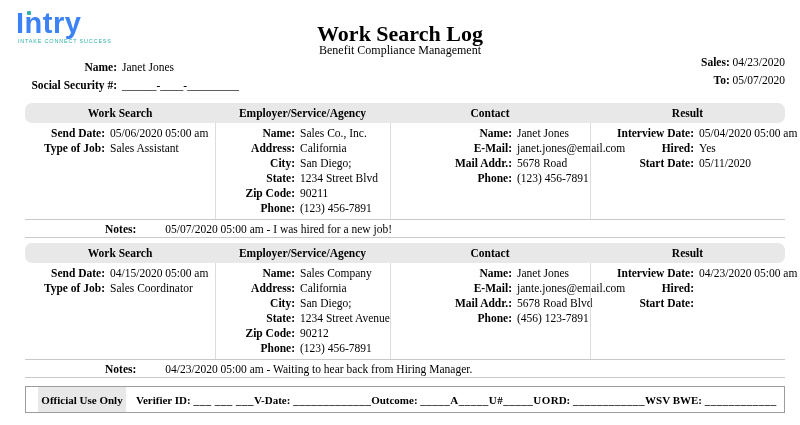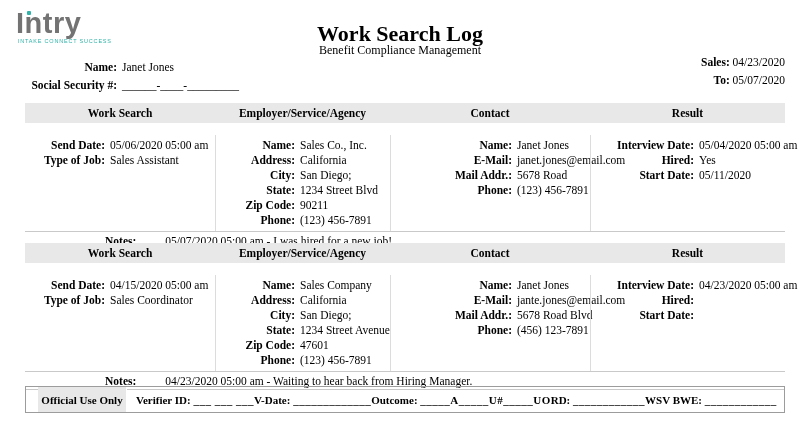--- a/index.html
+++ b/index.html
@@ -2,21 +2,21 @@
 <html><head>
 <meta charset="utf-8">
 <style>
   * { margin:0; padding:0; box-sizing:border-box; }
   html,body { width:800px; height:425px; background:#ffffff; overflow:hidden; }
   body { font-family:"Liberation Serif", serif; color:#000; position:relative; }
 
   
   .logo { position:absolute; left:16px; top:8px; width:150px; }
   .logo-text { font-family:"Liberation Sans", sans-serif; font-size:29px; font-weight:600;
-               color:#737373; letter-spacing:0.5px; line-height:30px; position:relative; }
+               color:#3b82f6; letter-spacing:0.5px; line-height:30px; position:relative; }
   .logo-dot { position:absolute; left:11px; top:3px; width:4px; height:4px;
               background:#2fb3a9; border-radius:1px; }
   .logo-tagline { font-family:"Liberation Sans", sans-serif; font-size:5.5px; color:#2fb3a9;
                   letter-spacing:0.8px; margin-top:0px; margin-left:2px; text-transform:uppercase; }
 
   
   .doc-title { position:absolute; top:21px; left:0; width:100%; text-align:center;
                font-size:22px; font-weight:bold; }
   .doc-subtitle { position:absolute; top:43px; left:0; width:100%; text-align:center;
                   font-size:12px; }
@@ -24,23 +24,23 @@
   .range b { font-weight:bold; }
   .id-block { position:absolute; top:58px; left:25px; font-size:11.5px; line-height:18px; }
   .id-line { display:flex; }
   .id-line .lbl { display:inline-block; width:92px; text-align:right; font-weight:bold; }
   .id-line .val { padding-left:5px; }
 
   
   .entry { position:absolute; left:25px; width:760px; font-size:11.5px; }
   .entry-1 { top:103px; }
   .entry-2 { top:243px; }
-  .thead, .tbody { display:grid; grid-template-columns:190px 175px 200px 195px; }
+  .thead, .tbody { display:grid; grid-template-columns:190px 175px 200px 195px;border-radius:7px; }
   .thead { background:#e8e8e8; height:20px; line-height:20px; font-weight:bold; text-align:center; }
-  .tbody { min-height:90px;margin-top:12px; }
+  .tbody { min-height:90px; }
   .tbody .cell { padding-top:3px; padding-bottom:3px; }
   .tbody .cell + .cell { border-left:1px solid #dcdcdc; }
   .line { display:flex; line-height:15px; white-space:nowrap; }
   .line .lbl { font-weight:bold; text-align:right; flex:0 0 auto; }
   .line .val { padding-left:5px; }
   .c1 .lbl { width:80px; }
   .c2 .lbl { width:79px; }
   .c3 .lbl { width:121px; }
   .c4 .lbl { width:103px; }
   .notes-row { border-top:1px solid #c9c9c9; border-bottom:1px solid #c9c9c9;
@@ -206,21 +206,21 @@
       <div class="line">
           <span class="lbl">City:</span>
           <span class="val">San Diego;</span>
         </div>
       <div class="line">
           <span class="lbl">State:</span>
           <span class="val">1234 Street Avenue</span>
         </div>
       <div class="line">
           <span class="lbl">Zip Code:</span>
-          <span class="val">47601</span>
+          <span class="val">90212</span>
         </div>
       <div class="line">
           <span class="lbl">Phone:</span>
           <span class="val">(123) 456-7891</span>
         </div>
     </div>
     <div class="cell c3">
       <div class="line">
           <span class="lbl">Name:</span>
           <span class="val">Janet Jones</span>

